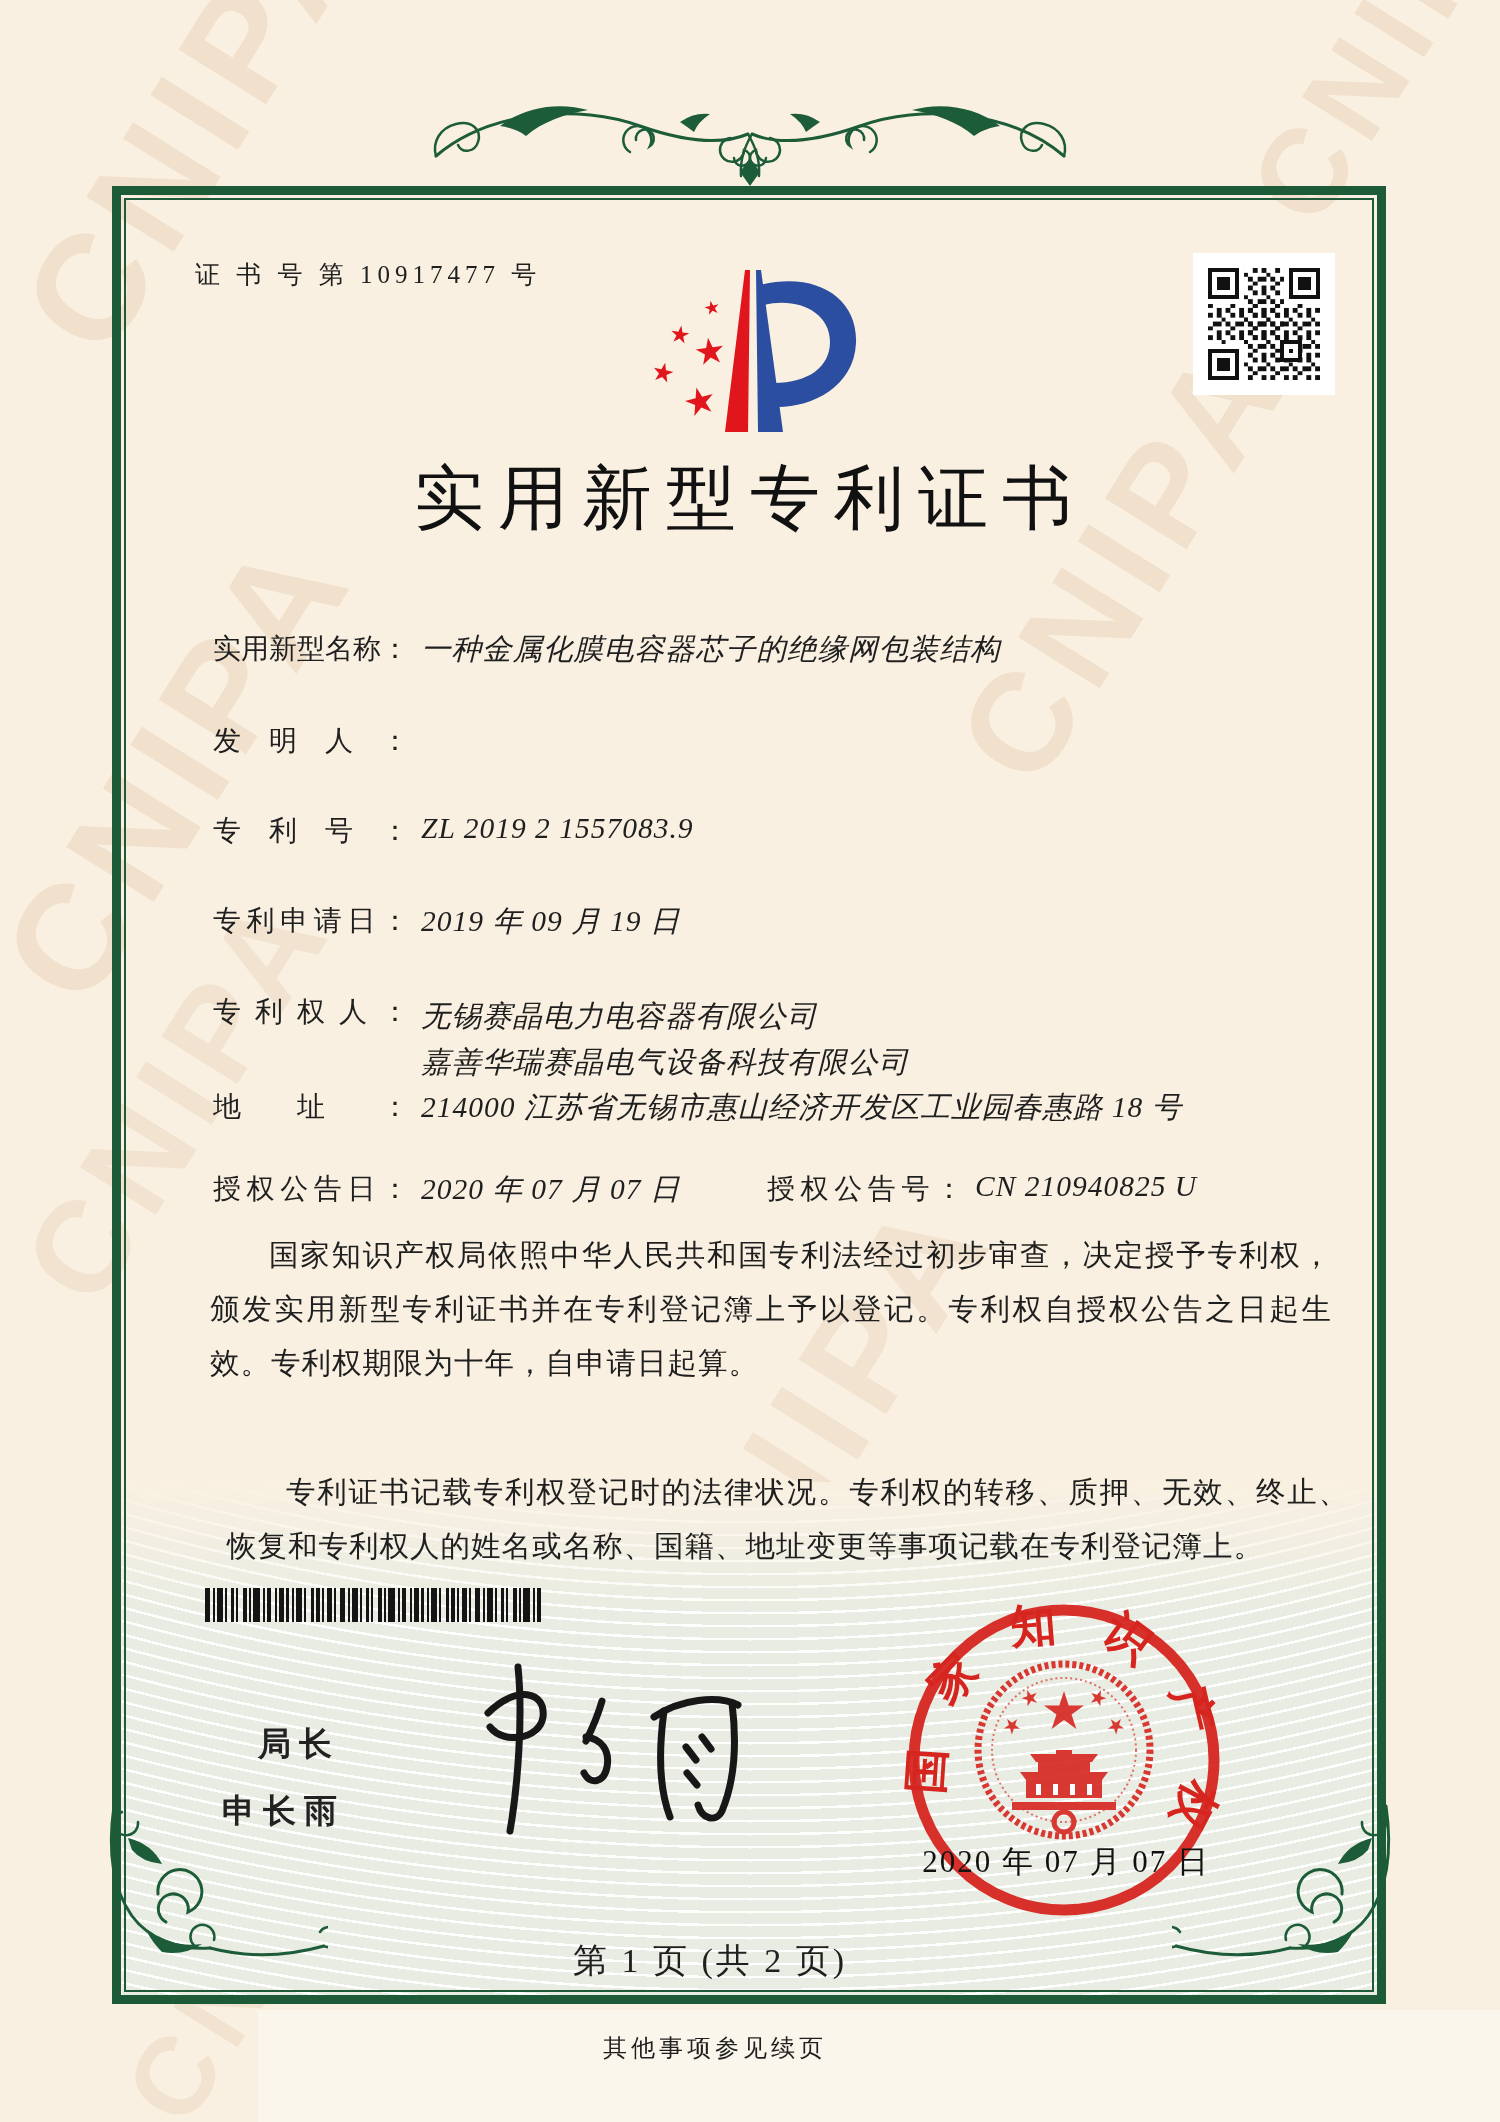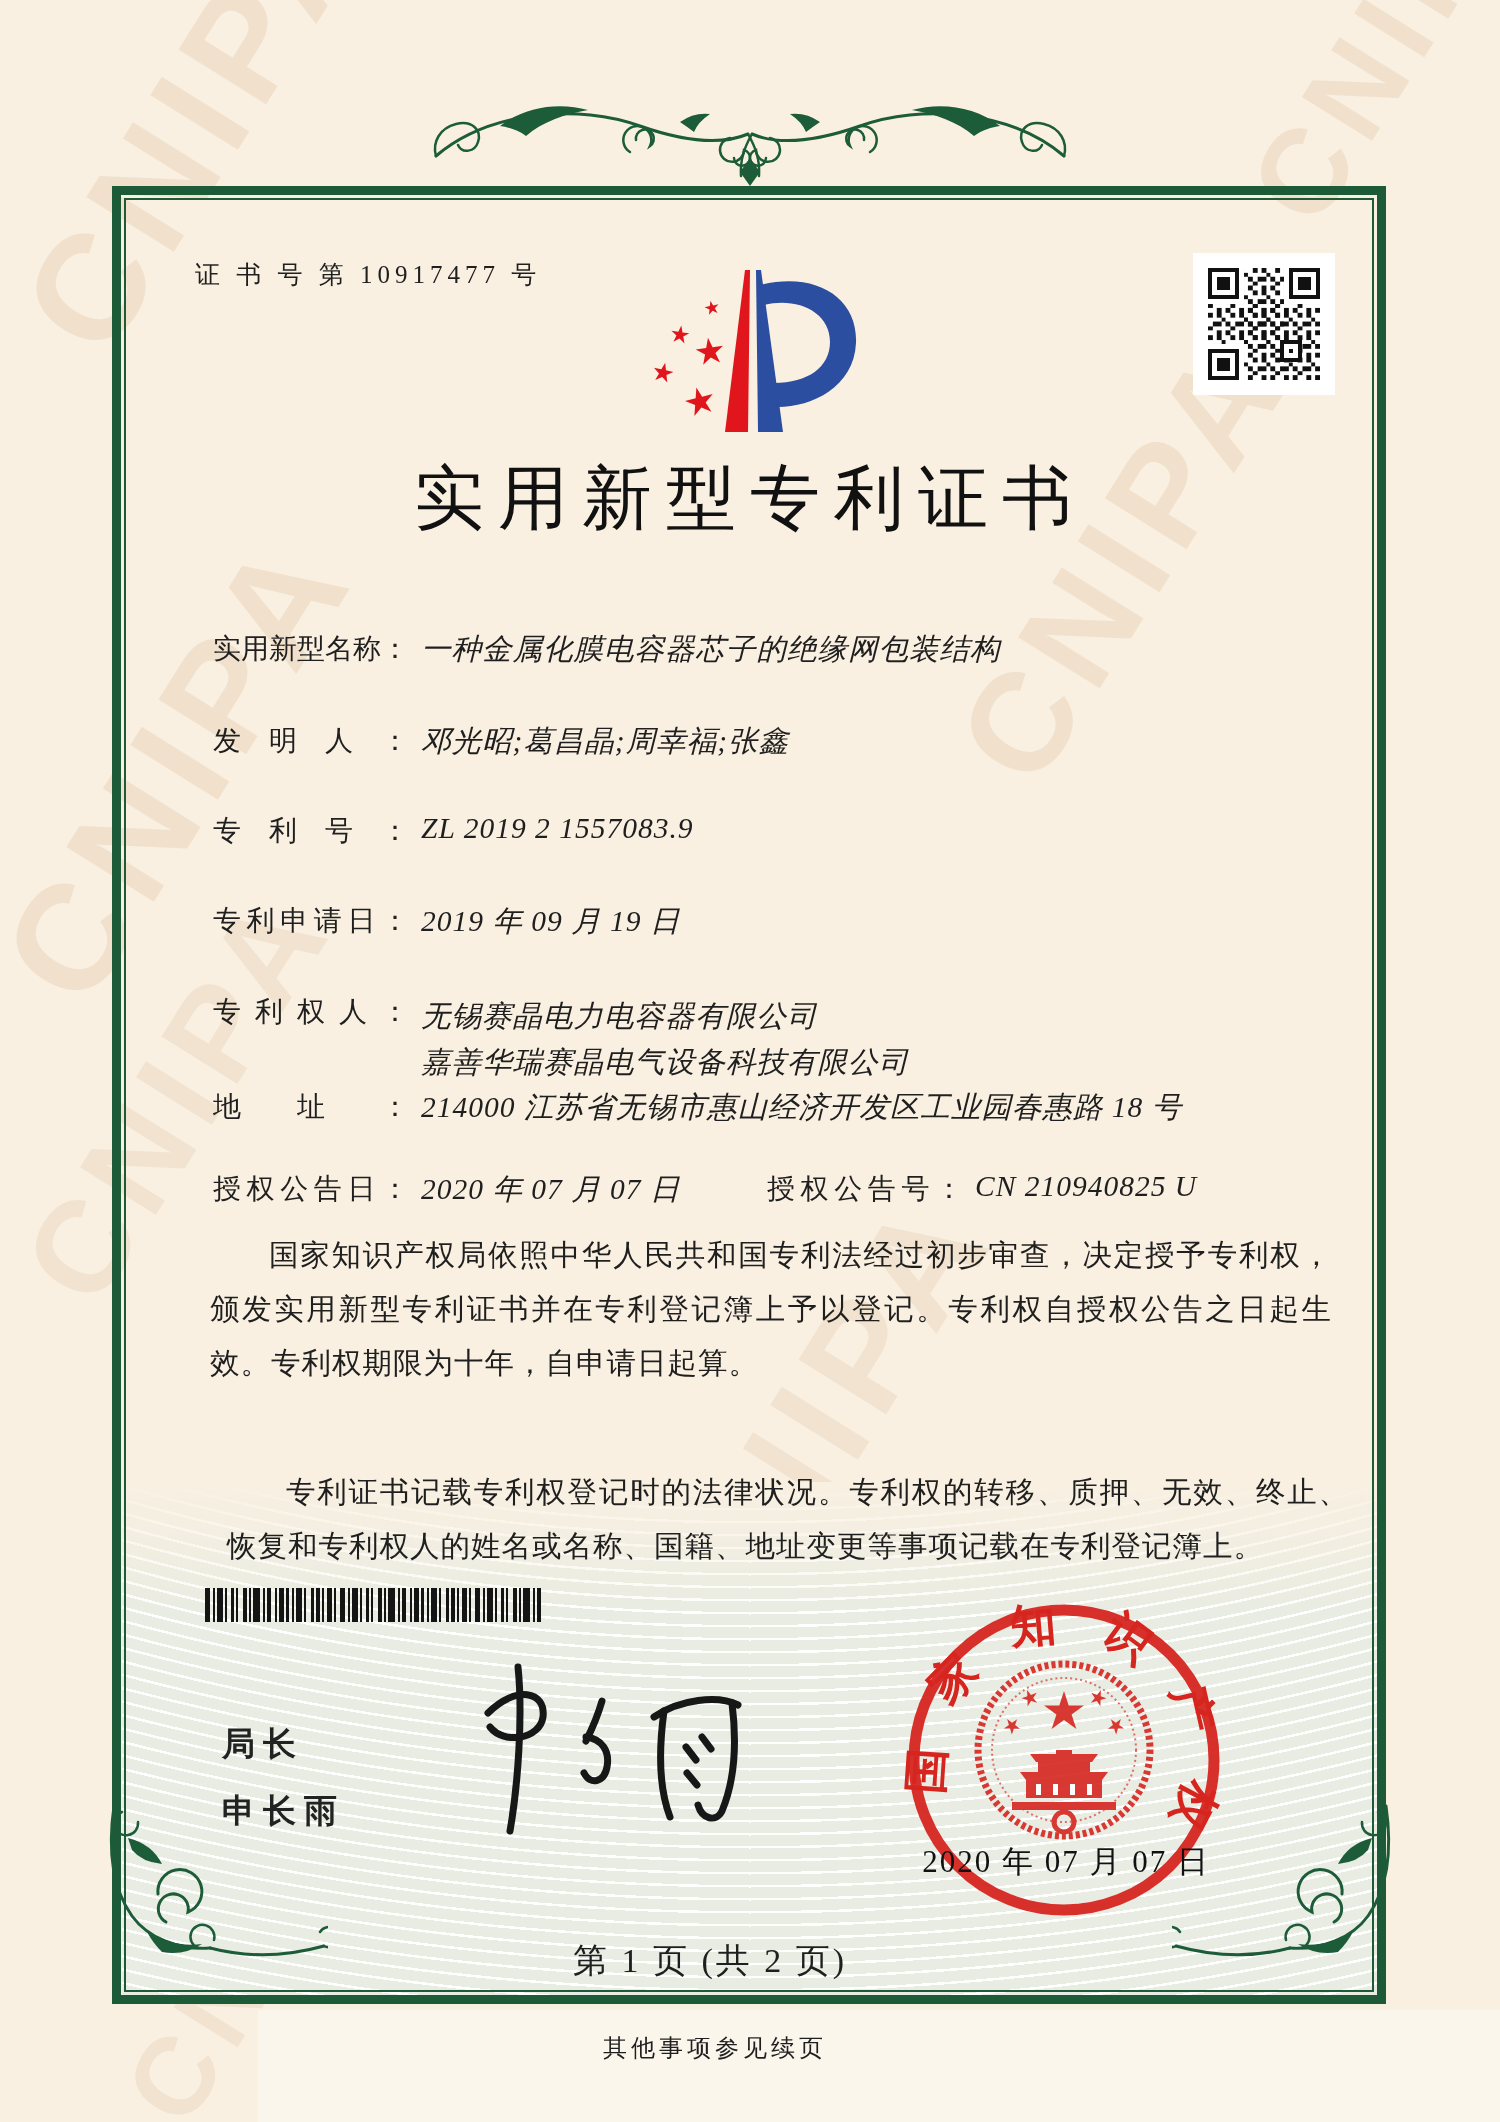--- a/index.html
+++ b/index.html
@@ -151,21 +151,20 @@
 </div>
 
 <div class="abs title">实用新型专利证书</div>
 
 <div class="row" style="top:630px">
   <span class="flabel">实用新型名称：</span>
   <span class="fvalue">一种金属化膜电容器芯子的绝缘网包装结构</span>
 </div>
 <div class="row" style="top:722px">
   <span class="flabel">发明人：</span>
-  <span class="fvalue">邓光昭;葛昌晶;周幸福;张鑫</span>
 </div>
 <div class="row" style="top:812px">
   <span class="flabel">专利号：</span>
   <span class="fvalue">ZL 2019 2 1557083.9</span>
 </div>
 <div class="row" style="top:902px">
   <span class="flabel">专利申请日：</span>
   <span class="fvalue">2019 年 09 月 19 日</span>
 </div>
 <div class="row" style="top:993px">
@@ -188,21 +187,21 @@
   </span>
 </div>
 
 <p class="body-par" style="top:1228px;margin:0;">国家知识产权局依照中华人民共和国专利法经过初步审查，决定授予专利权，颁发实用新型专利证书并在专利登记簿上予以登记。专利权自授权公告之日起生效。专利权期限为十年，自申请日起算。</p>
 <p class="body-par" style="top:1448px;margin:17px;">专利证书记载专利权登记时的法律状况。专利权的转移、质押、无效、终止、恢复和专利权人的姓名或名称、国籍、地址变更等事项记载在专利登记簿上。</p>
 
 <svg class="abs z6" style="left:205px;top:1588px;" width="338" height="34" viewBox="0 0 338 34">
   <path d="M0,17 H338" stroke="#141414" stroke-width="34" stroke-dasharray="5 3 2 2 6 2 2 4 3 2 2 5 4 2 2 2 7 3 2 2 4 4 2 2 5 2 3 3 2 2 6 2 2 5 3 2 4 2 2 3 5 2 2 4"></path>
 </svg>
 
-<div class="abs director" style="top:1722px;">局长</div>
+<div class="abs director" style="top:1722px;margin-left:36px;">局长</div>
 <div class="abs director" style="top:1789px;">申长雨</div>
 
 <svg class="abs z6" style="left:430px;top:1655px;" width="340" height="200" viewBox="0 0 340 200">
   <g fill="none" stroke="#171717" stroke-width="7" stroke-linecap="round" stroke-linejoin="round">
     <path d="M88,12 C93,60 88,130 80,176"></path>
     <path d="M58,58 C86,30 116,36 113,62 C110,84 74,90 60,72"></path>
     <path d="M172,46 C168,60 162,74 156,86"></path>
     <path d="M156,82 C172,84 180,96 177,112 C174,128 160,130 154,118"></path>
     <path d="M224,62 C250,44 288,40 308,50"></path>
     <path d="M234,56 C228,100 230,136 240,162"></path>

